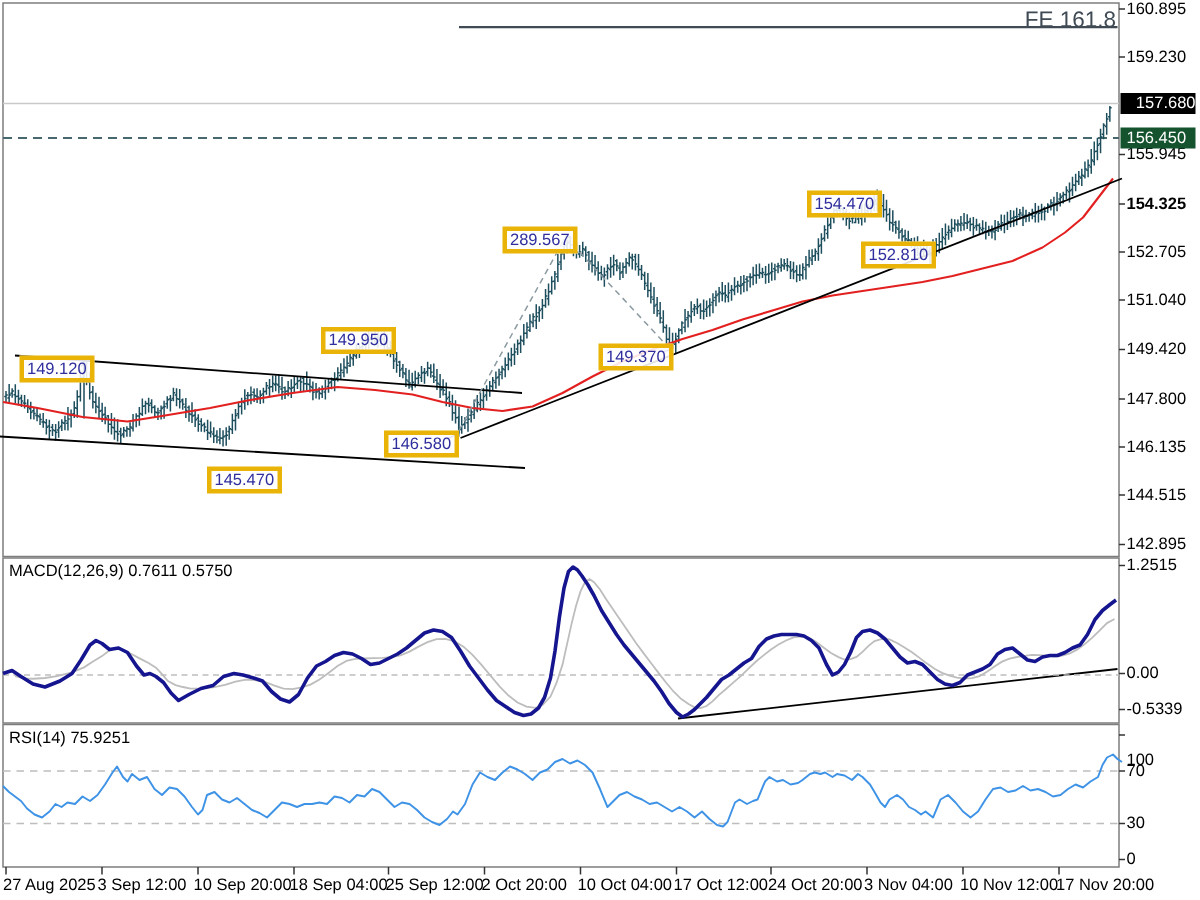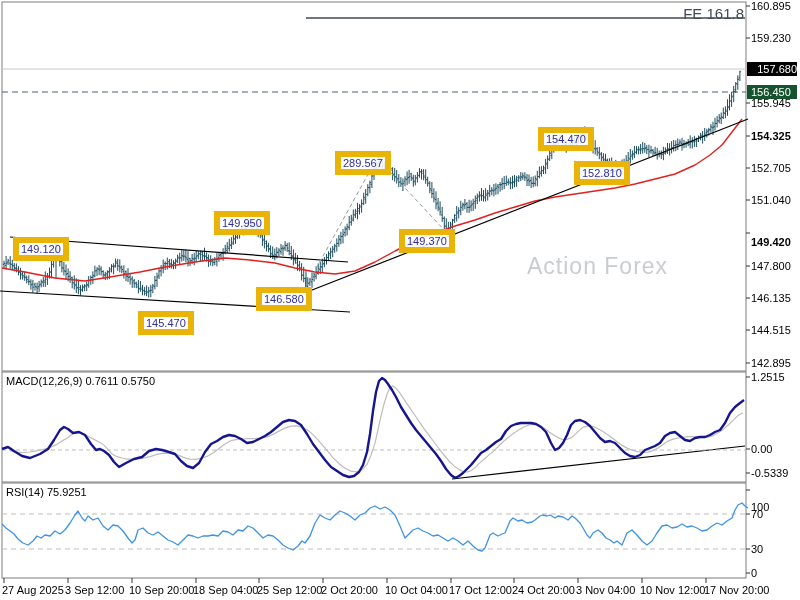--- a/index.html
+++ b/index.html
@@ -5,21 +5,21 @@
   html,body{margin:0;padding:0;background:#fff;}
   #app{position:relative;width:800px;height:600px;background:#fff;
        font-family:"Liberation Sans",sans-serif;overflow:hidden;}
   #chart-svg{position:absolute;left:0;top:0;}
   .abs{position:absolute;white-space:nowrap;}
   .title{left:4px;top:3px;font-size:12px;color:#000;}
   .title .tri{font-size:8px;color:#333;vertical-align:1px;margin-right:4px;}
   .fe-label{left:660px;top:5px;width:84px;text-align:right;font-size:15px;color:#3f4a55;}
   .px-label{left:751px;font-size:11px;color:#000;line-height:12px;}
   .badge{left:747px;width:46px;height:14px;color:#fff;font-size:11px;line-height:14px;padding:0 0 0 4px;}
-  .ann{border:6px solid #eab308;color:#2e2e9e;background:rgba(255,255,255,0.88);
+  .ann{border:3px solid #eab308;color:#2e2e9e;background:rgba(255,255,255,0.88);
        font-size:11px;line-height:12px;padding:0 2px;}
   .ind-label{font-size:11px;color:#000;}
   .t-label{top:584px;font-size:11px;color:#000;}
   .watermark{left:527px;top:253px;font-size:23px;color:#c9ccd0;letter-spacing:1px;}
 </style>
 </head>
 <body>
 
 <div id="app">
   <svg id="chart-svg" width="800" height="600">
@@ -76,45 +76,44 @@
       <line x1="451" y1="578" x2="451" y2="583" stroke="#333333"></line>
       <line x1="514" y1="578" x2="514" y2="583" stroke="#333333"></line>
       <line x1="578" y1="578" x2="578" y2="583" stroke="#333333"></line>
       <line x1="642" y1="578" x2="642" y2="583" stroke="#333333"></line>
       <line x1="706" y1="578" x2="706" y2="583" stroke="#333333"></line>
     </svg>
 
 
   <div class="abs fe-label">FE 161.8</div>
 
-  <div class="abs watermark">Action Forex</div>
 
   <div class="abs ind-label" style="left:6px;top:375px;">MACD(12,26,9) 0.7611 0.5750</div>
   <div class="abs ind-label" style="left:6px;top:486px;">RSI(14) 75.9251</div>
 
   <div id="price-axis">
       <div class="abs px-label" style="top: 0px;">160.895</div>
       <div class="abs px-label" style="top: 32px;">159.230</div>
       <div class="abs px-label" style="top: 97px;">155.945</div>
       <div class="abs px-label" style="top: 130px; font-weight: bold;">154.325</div>
       <div class="abs px-label" style="top: 162px;">152.705</div>
       <div class="abs px-label" style="top: 194px;">151.040</div>
-      <div class="abs px-label" style="top: 236px; font-weight: bold;">149.420</div>
+      <div class="abs px-label" style="top: 227px;">149.420</div>
       <div class="abs px-label" style="top: 260px;">147.800</div>
       <div class="abs px-label" style="top: 292px;">146.135</div>
       <div class="abs px-label" style="top: 324px;">144.515</div>
       <div class="abs px-label" style="top: 357px;">142.895</div>
     </div>
   <div id="badges">
       <div class="abs badge" style="top: 62px; background: rgb(0, 0, 0); text-align: right;">157.680</div>
       <div class="abs badge" style="top: 85px; background: #14532d;">156.450</div>
     </div>
   <div id="annotations">
       <div class="abs ann" style="left: 13px; top: 237px;">149.120</div>
-      <div class="abs ann" style="left: 214px; top: 211px;">149.950</div>
+      <div class="abs ann" style="left: 214px; top: 218px;">149.950</div>
       <div class="abs ann" style="left: 138px; top: 311px;">145.470</div>
       <div class="abs ann" style="left: 256px; top: 287px;">146.580</div>
       <div class="abs ann" style="left: 335px; top: 151px;">289.567</div>
       <div class="abs ann" style="left: 399px; top: 229px;">149.370</div>
       <div class="abs ann" style="left: 538px; top: 127px;">154.470</div>
       <div class="abs ann" style="left: 574px; top: 161px;">152.810</div>
     </div>
   <div id="macd-axis">
       <div class="abs px-label" style="top: 371px;">1.2515</div>
       <div class="abs px-label" style="top: 443px;">0.00</div>

